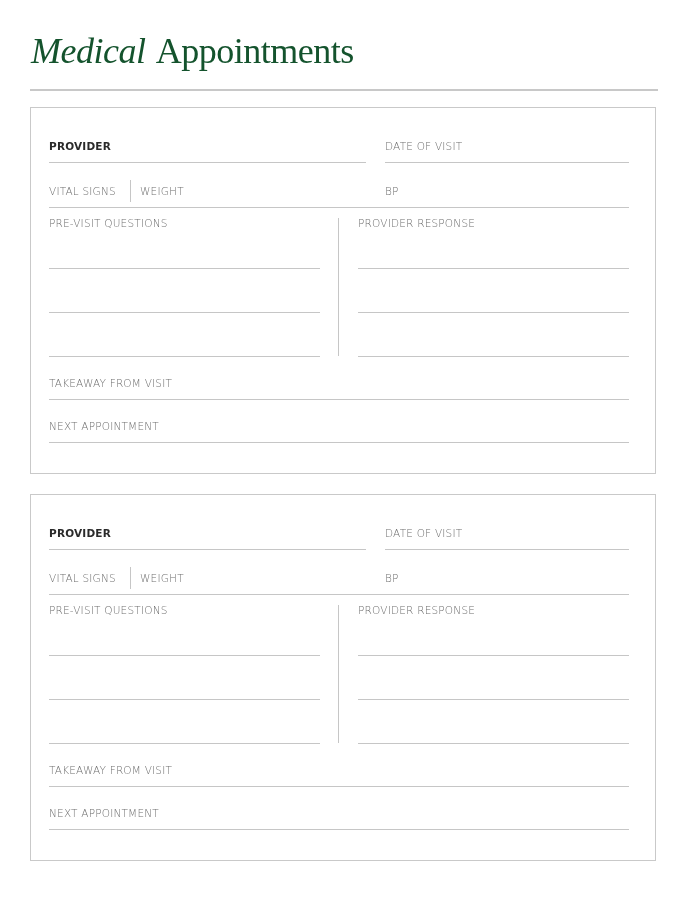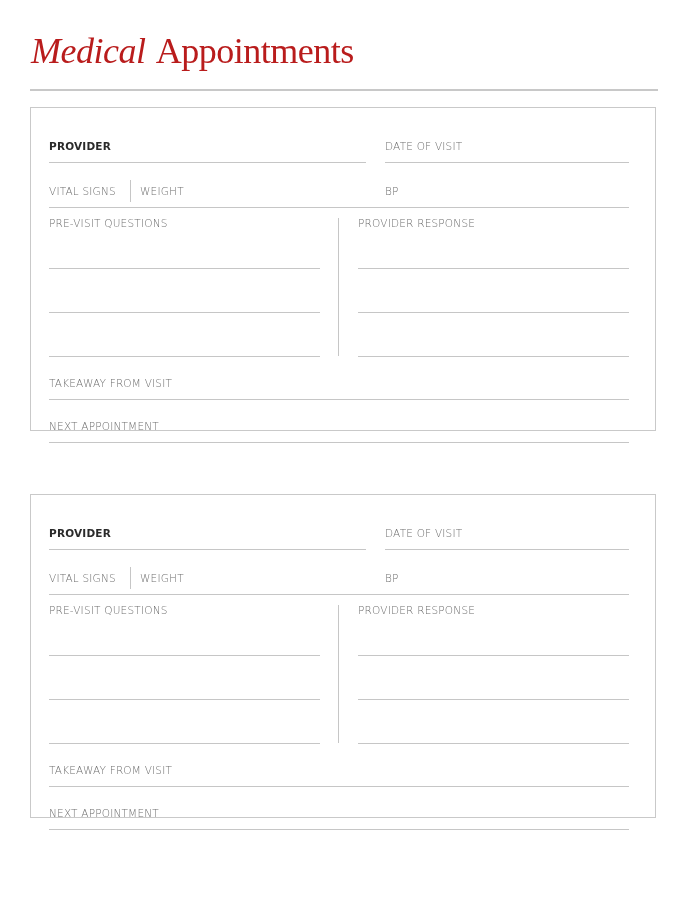--- a/index.html
+++ b/index.html
@@ -1,27 +1,27 @@
 <!DOCTYPE html>
 <html><head>
 <meta charset="utf-8">
 <style>
   html, body { margin: 0; padding: 0; background: #ffffff; }
   body { width: 692px; height: 914px; position: relative; overflow: hidden; }
   .title {
     position: absolute; left: 31px; top: 30px;
     font-family: "DejaVu Serif", "Liberation Serif", serif;
-    font-size: 34px; color: #b91c1c; letter-spacing: -0.5px; white-space: nowrap;
+    font-size: 34px; color: #14532d; letter-spacing: -0.5px; white-space: nowrap;
   }
   .title .ital { font-style: italic; font-family: "Liberation Serif", serif; font-size: 36px; }
   .title .reg { font-family: "Liberation Serif", serif; font-size: 36px; }
   .title-rule { position: absolute; left: 30px; top: 89px; width: 628px; height: 2px; background: #c8c8c8; }
 
   .card {
-    position: absolute; left: 30px; width: 626px; height: 324px;
+    position: absolute; left: 30px; width: 626px; height: 367px;
     border: 1px solid #c9c9c9; box-sizing: border-box;
   }
   .lbl {
     position: absolute; font-family: "DejaVu Sans", sans-serif;
     font-size: 10.5px; color: #6f6f6f; letter-spacing: 0.2px; white-space: nowrap;
     font-weight: 300;
   }
   .lbl.bold { color: #2a2a2a; font-weight: bold; font-size: 10.5px; }
   .hr { position: absolute; height: 1px; background: #c6c6c6; }
   .vr { position: absolute; width: 1px; background: #c6c6c6; }

